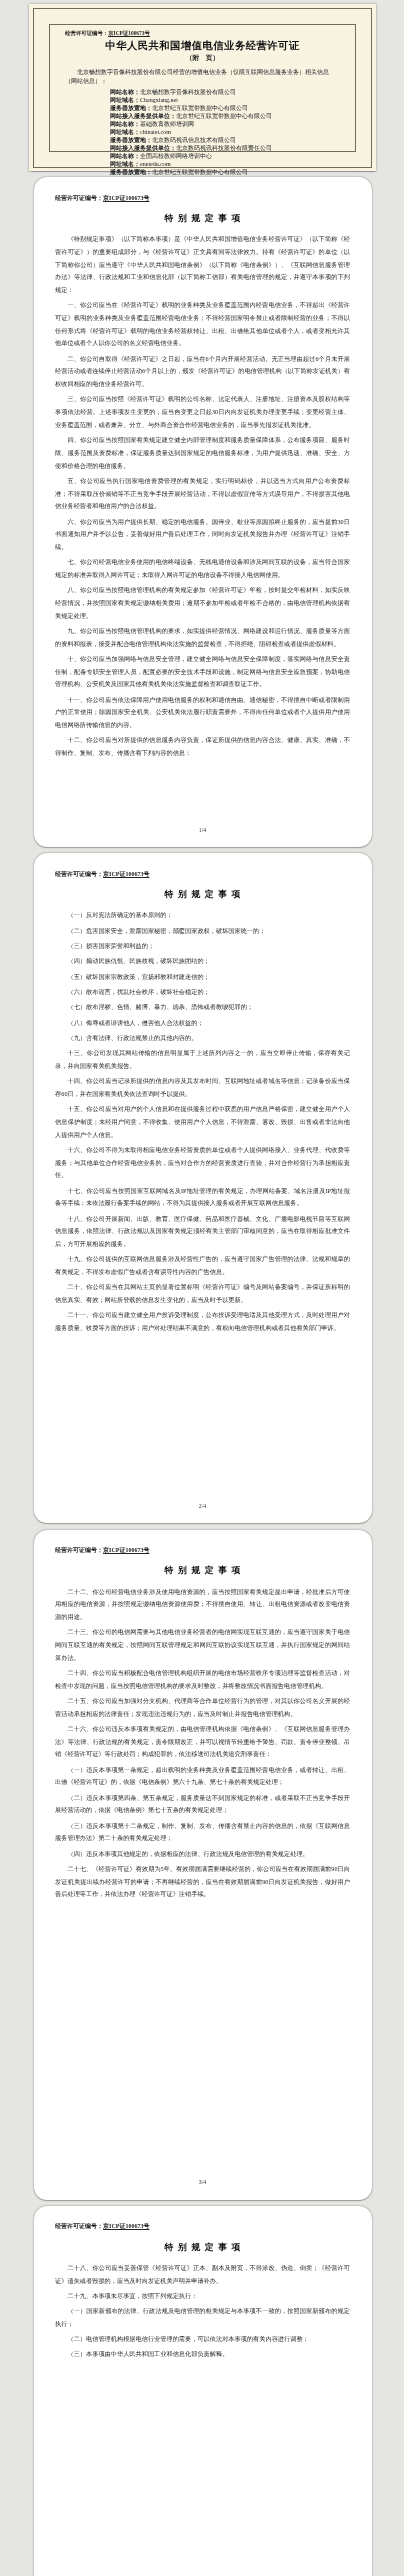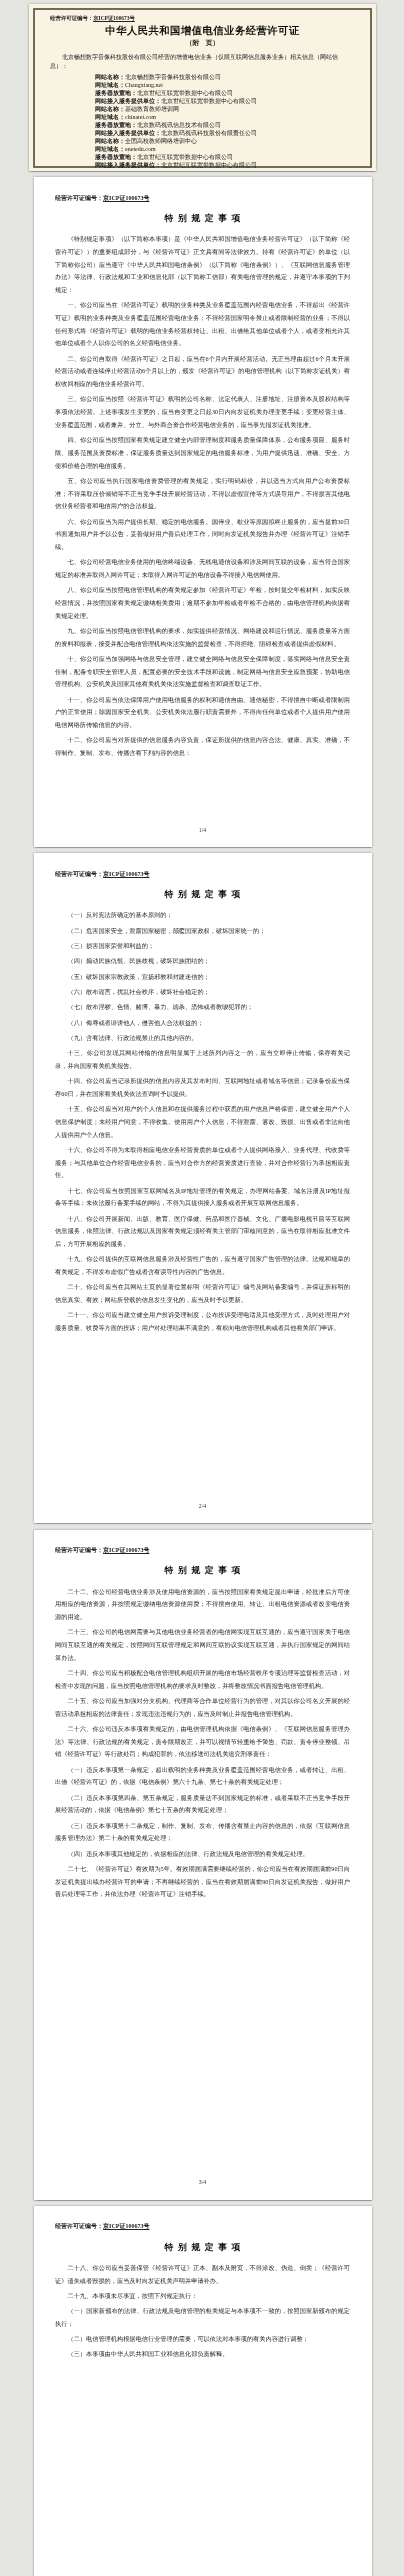--- a/index.html
+++ b/index.html
@@ -25,21 +25,21 @@
   
   .cert-page {
     width: 347px;
     height: 167px;
     background: #f9f4e1;
     padding: 3.6px;
   }
   .cert-frame {
     border: 1px solid #6f6a59;
     height: 100%;
-    padding: 0;
+    padding: 15px;
   }
   .cert-frame-inner {
     border: 0.5px solid #6f6a59;
     height: 100%;
     padding: 5.2px 15.5px 4.1px;
     position: relative;
   }
   .cert-header {
     font-size: 5.4px;
     font-weight: bold;
@@ -75,20 +75,21 @@
     color: #15151a;
   }
   .cert-entry .lab { font-weight: bold; }
 
   
   .prov-page {
     width: 338px;
     height: 670px;
     margin-top: 6.2px;
     padding: 16.5px 21.6px 0;
+    border-radius: 13px;
   }
   .prov-header {
     font-size: 6px;
     font-weight: bold;
     color: #222;
   }
   .prov-title {
     text-align: center;
     font-size: 8.8px;
     font-weight: bold;

